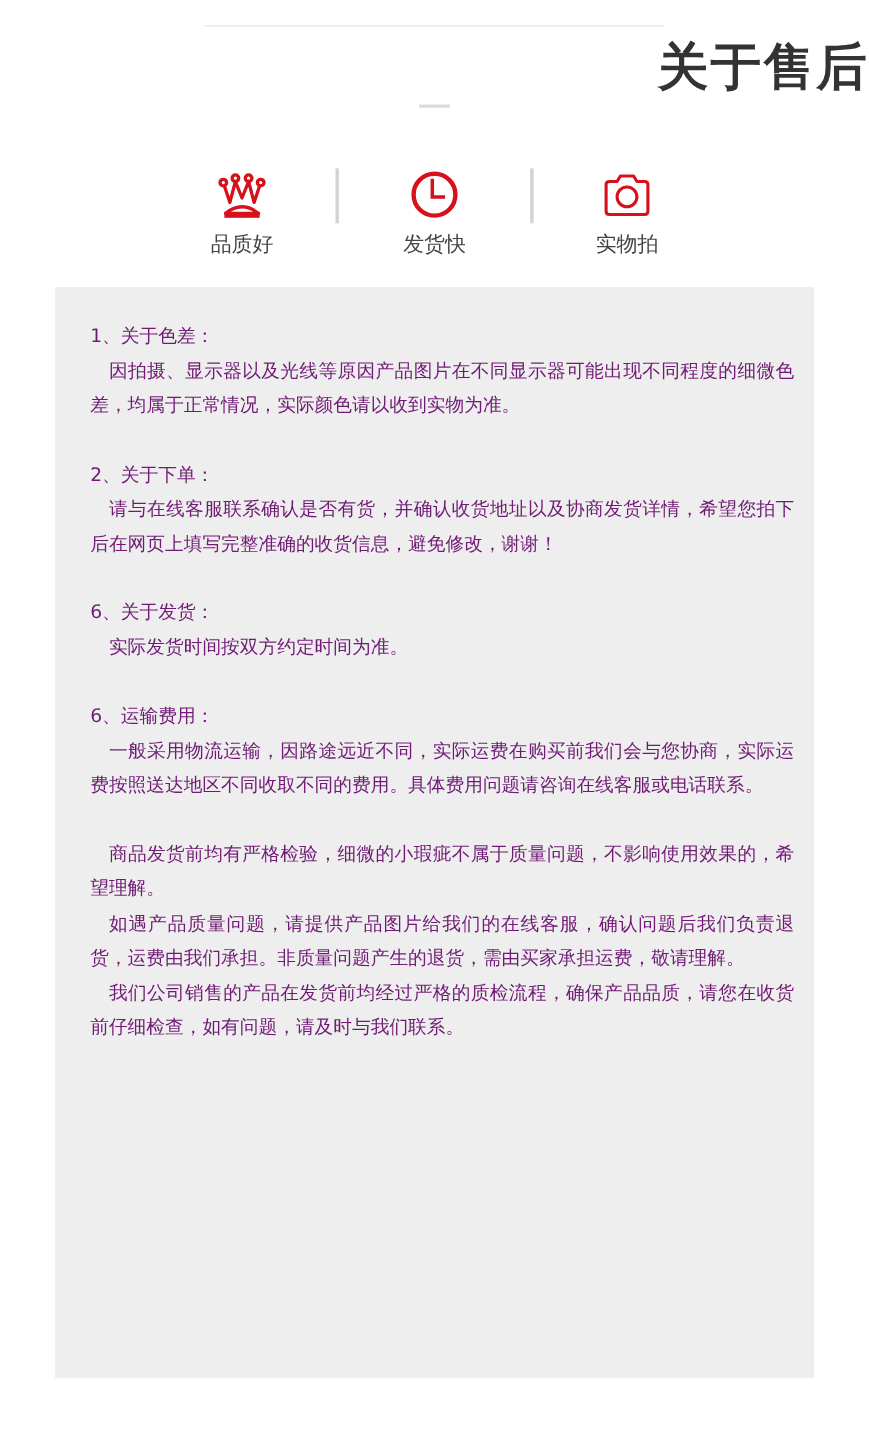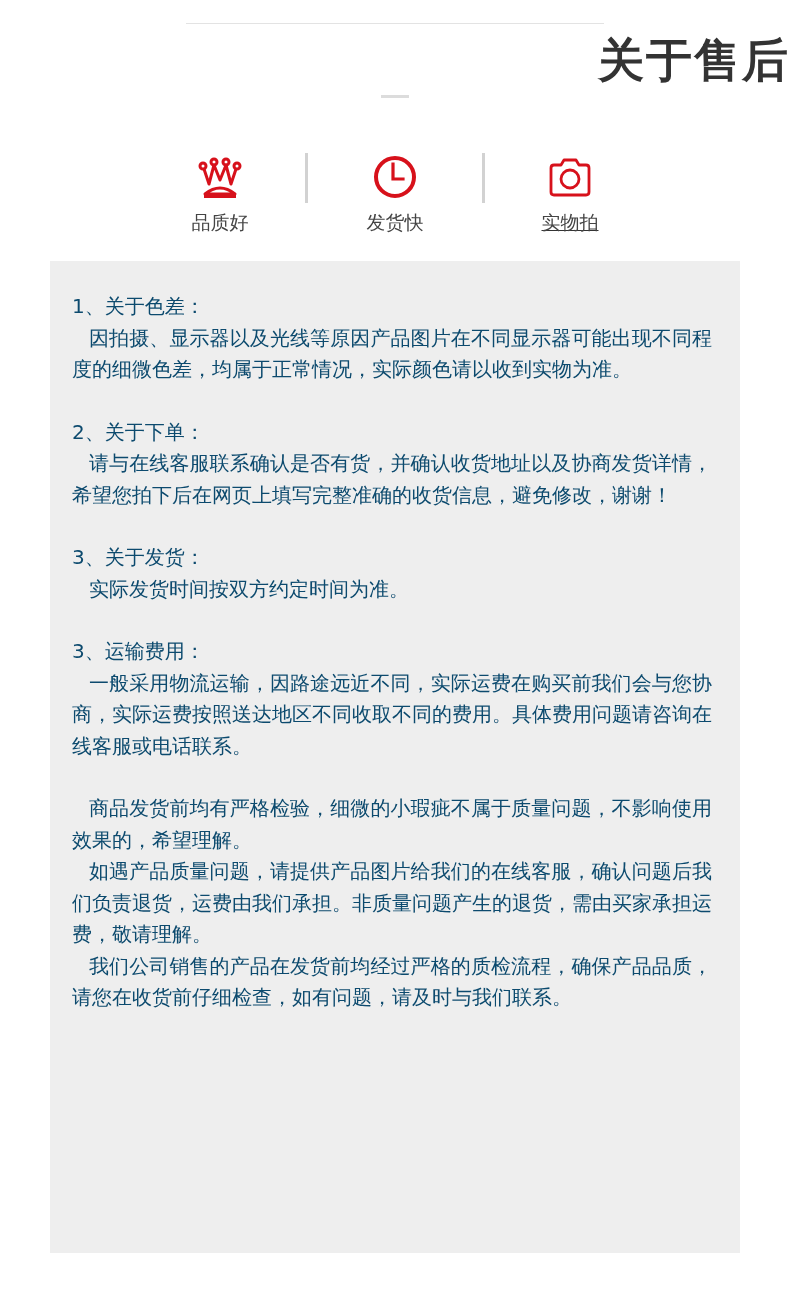--- a/index.html
+++ b/index.html
@@ -80,26 +80,26 @@
     .panel {
       position: absolute;
       left: 50px;
       top: 261px;
       width: 690px;
       height: 992px;
       background: #eeeeee;
     }
     .panel-inner {
       position: absolute;
-      left: 22px;
+      left: 32px;
       top: 30px;
       width: 640px;
-      font-size: 20px;
+      font-size: 17px;
       line-height: 31.5px;
-      color: #0c4a6e;
+      color: #701a75;
     }
     .section {
       margin-bottom: 31px;
     }
     .section-heading {
       display: block;
     }
     .para {
       display: block;
       text-indent: 17px;
@@ -134,21 +134,21 @@
   <div class="feature" style="left:335px;">
     <svg class="icon" viewBox="0 0 46 46">
       <circle cx="23" cy="23" r="19" fill="none" stroke="#d7111b" stroke-width="4"></circle>
       <path d="M21 10 L21 25 L31 25" fill="none" stroke="#d7111b" stroke-width="3.2" stroke-linecap="square"></path>
     </svg>
     <span class="label">发货快</span>
   </div>
 
   <div class="feature-divider" style="left:482px;"></div>
 
-  <div class="feature" style="left:510px;text-decoration:underline;">
+  <div class="feature" style="left:510px;">
     <svg class="icon" viewBox="0 0 46 46">
       <path d="M4 14 Q4 11 7 11 L14 11 L17 6 L29 6 L32 11 L39 11 Q42 11 42 14 L42 38 Q42 41 39 41 L7 41 Q4 41 4 38 Z" fill="none" stroke="#d7111b" stroke-width="2.8" stroke-linejoin="round"></path>
       <circle cx="23" cy="25" r="9" fill="none" stroke="#d7111b" stroke-width="2.8"></circle>
     </svg>
     <span class="label">实物拍</span>
   </div>
 </div>
 
 <div class="panel">
   <div class="panel-inner">
@@ -157,26 +157,26 @@
       <span class="section-heading">1、关于色差：</span>
       <span class="para">因拍摄、显示器以及光线等原因产品图片在不同显示器可能出现不同程度的细微色差，均属于正常情况，实际颜色请以收到实物为准。</span>
     </div>
 
     <div class="section">
       <span class="section-heading">2、关于下单：</span>
       <span class="para">请与在线客服联系确认是否有货，并确认收货地址以及协商发货详情，希望您拍下后在网页上填写完整准确的收货信息，避免修改，谢谢！</span>
     </div>
 
     <div class="section">
-      <span class="section-heading">3、关于发货：</span>
+      <span class="section-heading">6、关于发货：</span>
       <span class="para">实际发货时间按双方约定时间为准。</span>
     </div>
 
     <div class="section">
-      <span class="section-heading">3、运输费用：</span>
+      <span class="section-heading">6、运输费用：</span>
       <span class="para">一般采用物流运输，因路途远近不同，实际运费在购买前我们会与您协商，实际运费按照送达地区不同收取不同的费用。具体费用问题请咨询在线客服或电话联系。</span>
     </div>
 
     <div class="section">
       <span class="para">商品发货前均有严格检验，细微的小瑕疵不属于质量问题，不影响使用效果的，希望理解。</span>
       <span class="para">如遇产品质量问题，请提供产品图片给我们的在线客服，确认问题后我们负责退货，运费由我们承担。非质量问题产生的退货，需由买家承担运费，敬请理解。</span>
       <span class="para">我们公司销售的产品在发货前均经过严格的质检流程，确保产品品质，请您在收货前仔细检查，如有问题，请及时与我们联系。</span>
     </div>
 
 

